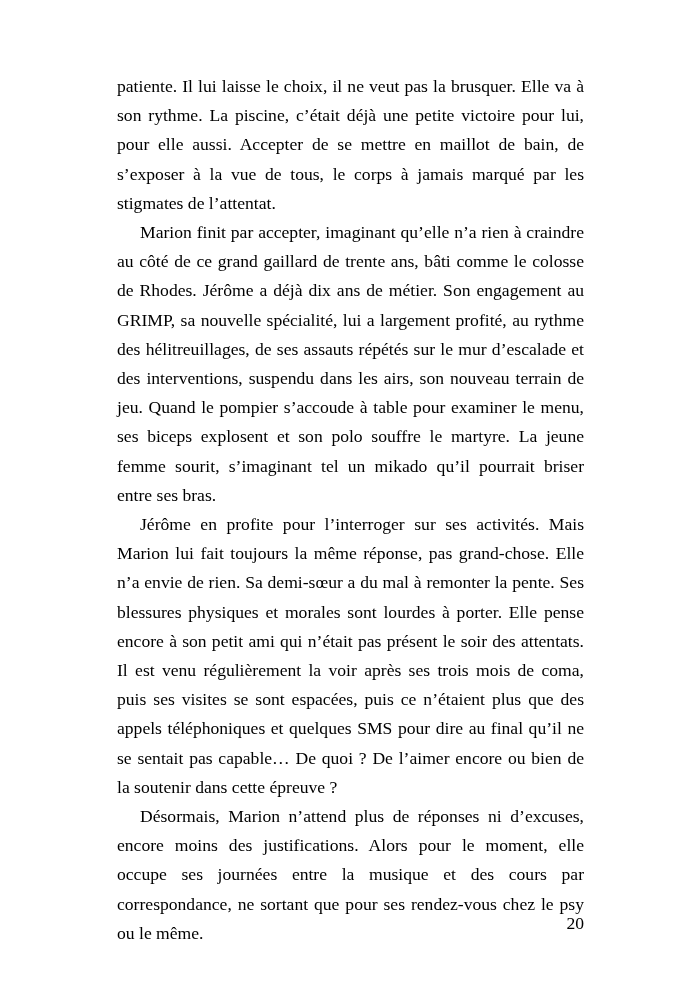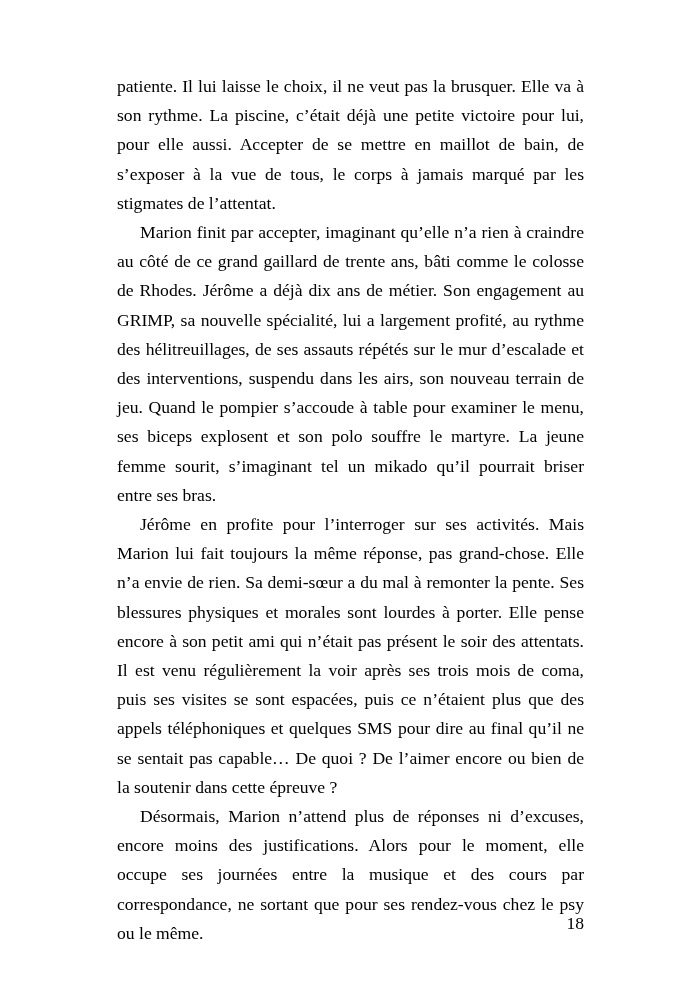--- a/index.html
+++ b/index.html
@@ -57,15 +57,15 @@
 
 <div class="page">
 
   <div class="text-block">
     <p class="para first">patiente. Il lui laisse le choix, il ne veut pas la brusquer. Elle va à son rythme. La piscine, c’était déjà une petite victoire pour lui, pour elle aussi. Accepter de se mettre en maillot de bain, de s’exposer à la vue de tous, le corps à jamais marqué par les stigmates de l’attentat.</p>
     <p class="para">Marion finit par accepter, imaginant qu’elle n’a rien à craindre au côté de ce grand gaillard de trente ans, bâti comme le colosse de Rhodes. Jérôme a déjà dix ans de métier. Son engagement au GRIMP, sa nouvelle spécialité, lui a largement profité, au rythme des hélitreuillages, de ses assauts répétés sur le mur d’escalade et des interventions, suspendu dans les airs, son nouveau terrain de jeu. Quand le pompier s’accoude à table pour examiner le menu, ses biceps explosent et son polo souffre le martyre. La jeune femme sourit, s’imaginant tel un mikado qu’il pourrait briser entre ses bras.</p>
     <p class="para">Jérôme en profite pour l’interroger sur ses activités. Mais Marion lui fait toujours la même réponse, pas grand-chose. Elle n’a envie de rien. Sa demi-sœur a du mal à remonter la pente. Ses blessures physiques et morales sont lourdes à porter. Elle pense encore à son petit ami qui n’était pas présent le soir des attentats. Il est venu régulièrement la voir après ses trois mois de coma, puis ses visites se sont espacées, puis ce n’étaient plus que des appels téléphoniques et quelques SMS pour dire au final qu’il ne se sentait pas capable… De quoi ? De l’aimer encore ou bien de la soutenir dans cette épreuve ?</p>
     <p class="para">Désormais, Marion n’attend plus de réponses ni d’excuses, encore moins des justifications. Alors pour le moment, elle occupe ses journées entre la musique et des cours par correspondance, ne sortant que pour ses rendez-vous chez le psy ou le même.</p>
   </div>
 
-  <div class="folio">18</div>
+  <div class="folio">20</div>
 
 </div>
 
 </body></html>

